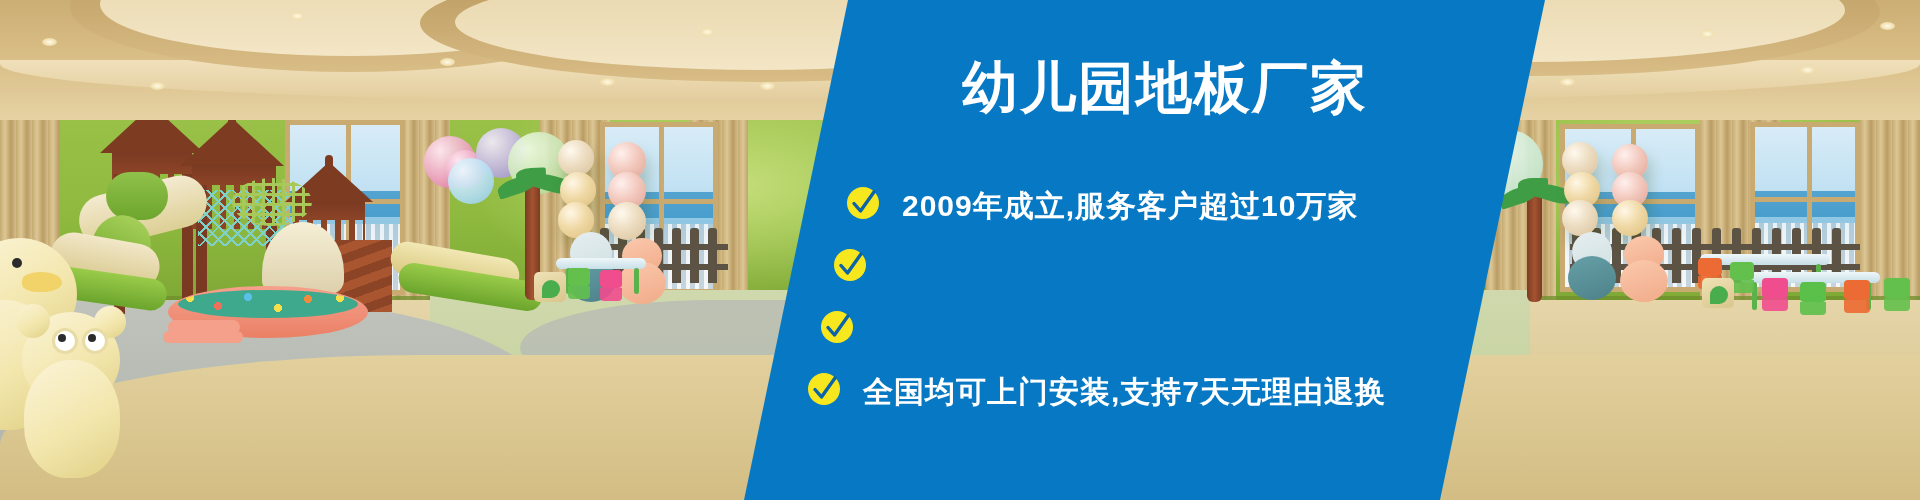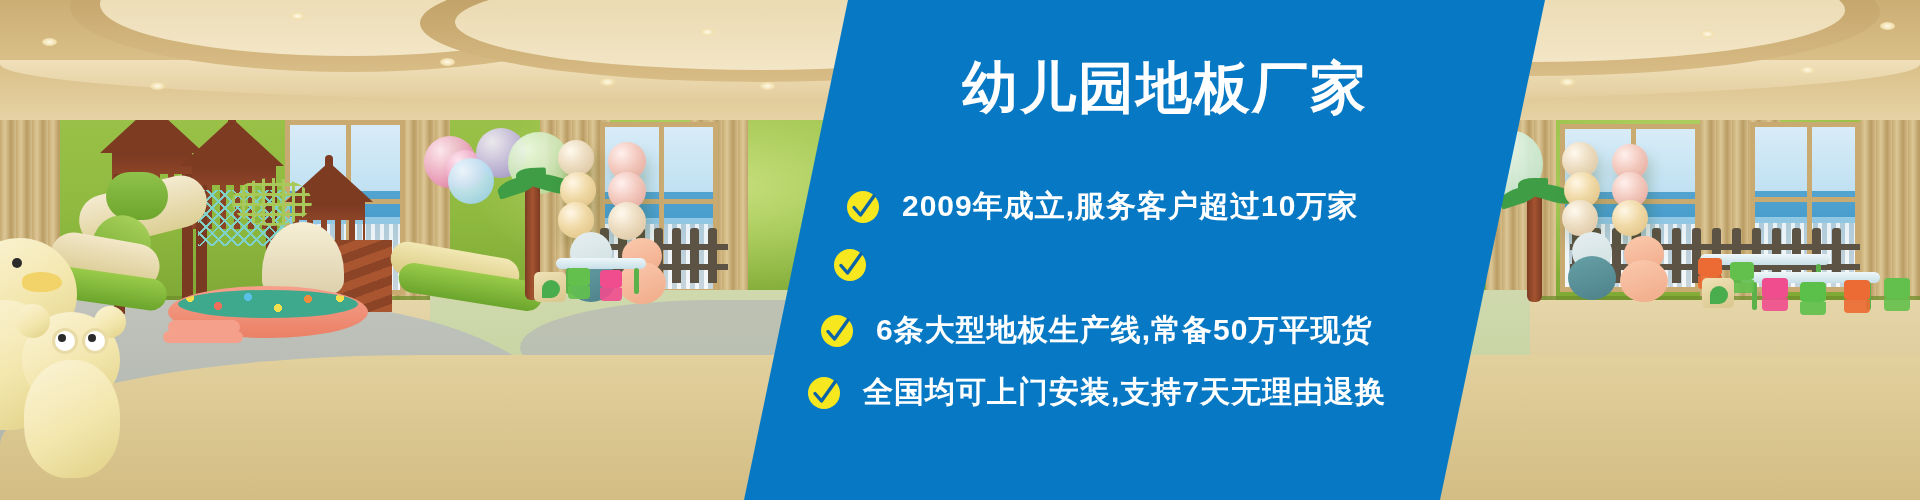--- a/index.html
+++ b/index.html
@@ -201,21 +201,21 @@
   .panel-content{
     position:absolute;left:0;top:0;width:1920px;height:500px;z-index:6;
   }
   .title{
     position:absolute;left:962px;top:60px;
     font-size:56px;font-weight:bold;color:#ffffff;
     letter-spacing:2px;line-height:1;white-space:nowrap;
   }
   .bullets{position:absolute;left:0;top:0;}
   .brow{
-    position:absolute;display:flex;align-items:center;white-space:nowrap;
+    position:absolute;display:flex;align-items:flex-start;white-space:nowrap;
   }
   .brow .tick{
     width:34px;height:34px;flex:0 0 34px;margin-right:22px;position:relative;
   }
   .brow .btext{
     font-size:30px;font-weight:bold;color:#ffffff;letter-spacing:1px;
   }
 </style>
 </head>
 <body>
@@ -474,21 +474,20 @@
         </span>
       </div>
 
       <div class="brow" style="left:820px;top:310px;">
         <span class="tick">
           <svg viewBox="0 0 34 34" width="34" height="34">
             <circle cx="17" cy="17" r="16" fill="#f7e71e"></circle>
             <path d="M8 17.5 L14.5 25 L28 6" stroke="#0b63a8" stroke-width="3.4" fill="none" stroke-linecap="round" stroke-linejoin="round"></path>
           </svg>
         </span>
-        <span class="btext">6条大型地板生产线,常备50万平现货</span>
       </div>
 
       <div class="brow" style="left:807px;top:372px;">
         <span class="tick">
           <svg viewBox="0 0 34 34" width="34" height="34">
             <circle cx="17" cy="17" r="16" fill="#f7e71e"></circle>
             <path d="M8 17.5 L14.5 25 L28 6" stroke="#0b63a8" stroke-width="3.4" fill="none" stroke-linecap="round" stroke-linejoin="round"></path>
           </svg>
         </span>
         <span class="btext">全国均可上门安装,支持7天无理由退换</span>

